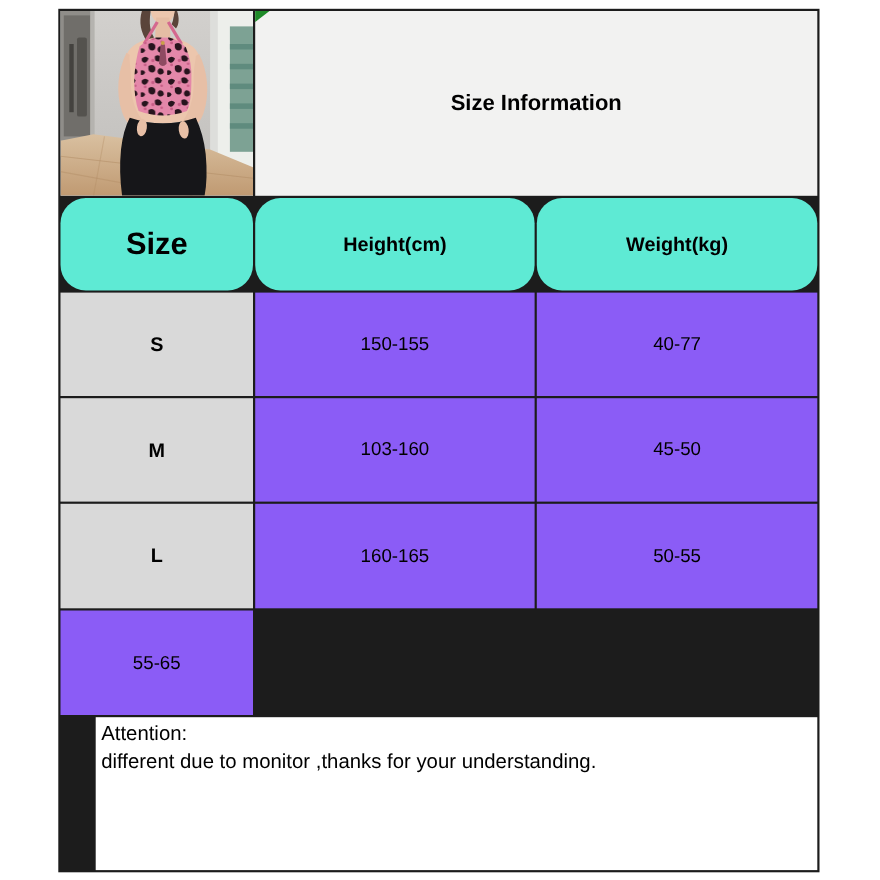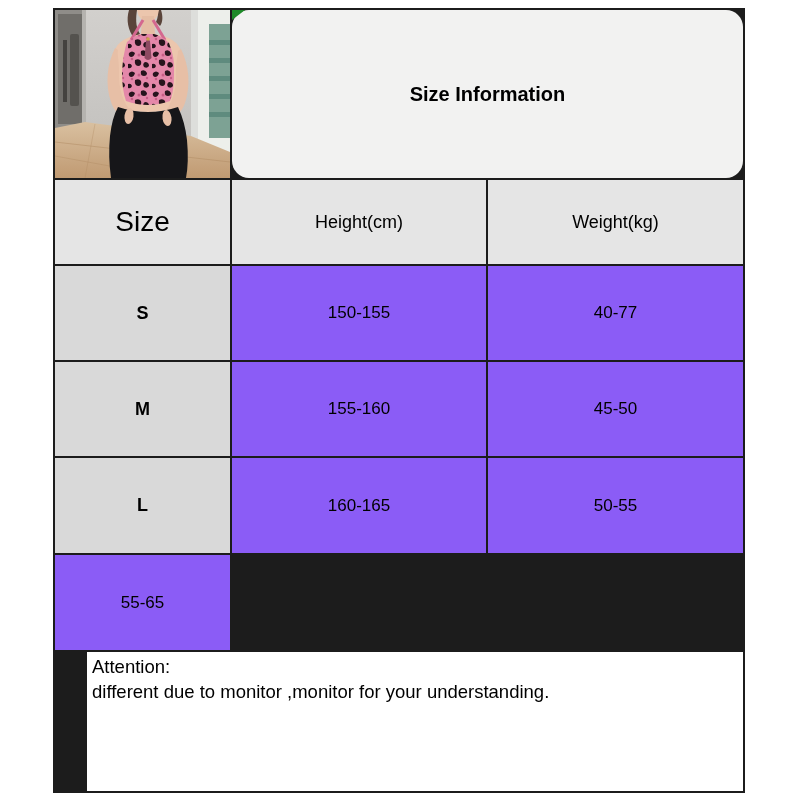--- a/index.html
+++ b/index.html
@@ -14,22 +14,22 @@
   .size-table {
     position: absolute; left: 53px; top: 8px;
     width: 692px; height: 785px; box-sizing: border-box;
     display: grid;
     grid-template-columns: 175px 254px 255px;
     grid-template-rows: 168px 84px 94px 94px 95px 95px 139px;
     gap: 2px; padding: 2px; background: #1c1c1c;
   }
   .cell { display: flex; align-items: center; justify-content: center; text-align: center; overflow: hidden; }
   .photo-cell { background: #cfcdc9; padding: 0; display: block; }
-  .title-cell { grid-column: 2 / 4; background: #f2f2f1; font-weight: bold; font-size: 20px; border-radius: 17px; }
-  .colhead { background: #e5e5e5; font-weight: normal; font-size: 18px; }
+  .title-cell { grid-column: 2 / 4; background: #f2f2f1; font-weight: bold; font-size: 20px; }
+  .colhead { background: #5eead4; font-weight: bold; font-size: 18px; border-radius: 23px; }
   .colhead-size { font-size: 28px; }
   .rowhead { background: #d9d9d9; font-weight: bold; font-size: 18px; }
   .datacell { background: #8b5cf6; font-size: 17px; font-weight: normal; }
   .attention-cell {
     grid-column: 1 / 4; background: #ffffff;
     display: block; text-align: left;
     padding: 2px 5px; font-size: 18.5px; line-height: 25px; margin-left: 32px;
   }
   .attention-line { white-space: nowrap; }
 
@@ -117,29 +117,29 @@
 
     <div class="cell colhead colhead-size">Size</div>
     <div class="cell colhead">Height(cm)</div>
     <div class="cell colhead">Weight(kg)</div>
 
     <div class="cell rowhead">S</div>
     <div class="cell datacell">150-155</div>
     <div class="cell datacell">40-77</div>
 
     <div class="cell rowhead">M</div>
-    <div class="cell datacell">155-160</div>
+    <div class="cell datacell">103-160</div>
     <div class="cell datacell">45-50</div>
 
     <div class="cell rowhead">L</div>
     <div class="cell datacell">160-165</div>
     <div class="cell datacell">50-55</div>
 
     <div class="cell datacell">55-65</div>
 
     <div class="attention-cell">
       <div class="attention-line">Attention:</div>
-      <div class="attention-line">different due to monitor ,monitor for your understanding.</div>
+      <div class="attention-line">different due to monitor ,thanks for your understanding.</div>
     </div>
   </div>
 
   <div class="corner-marker"></div>
 </div>
 
 </body></html>

